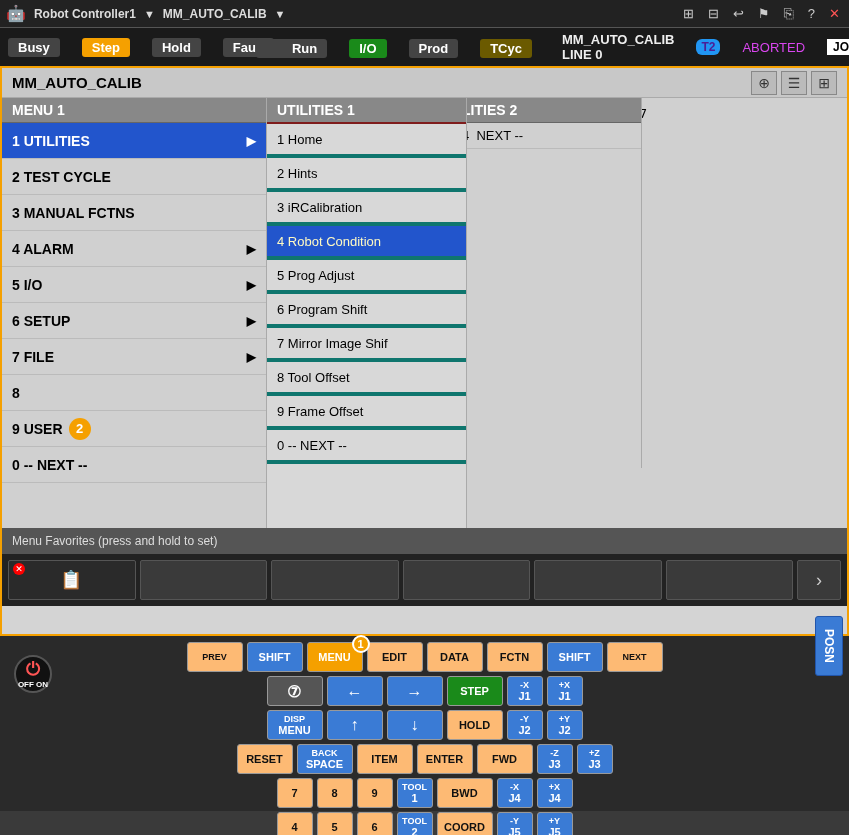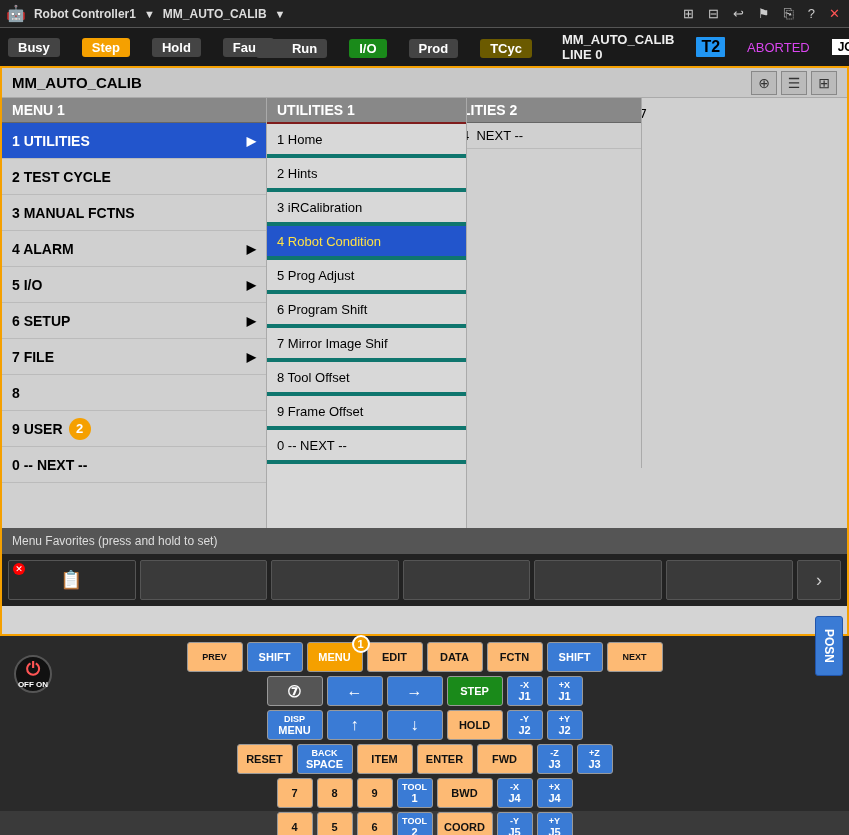--- a/index.html
+++ b/index.html
@@ -26,21 +26,21 @@
     }
     .pill-busy { background: #444; }
     .pill-step { background: #f5a000; }
     .pill-hold { background: #444; }
     .pill-fault { background: #444; }
     .pill-run { background: #444; }
     .pill-io { background: #1a8a1a; }
     .pill-prod { background: #444; }
     .pill-tcyc { background: #6b5a00; }
     .status-info { color: #eee; font-size: 13px; font-weight: bold; margin-left: 8px; }
-    .status-t2 { background: #2196F3; color: #000000; padding: 1px 5px; font-size: 16px; font-weight: bold; border-radius: 1px; }
+    .status-t2 { background: #2196F3; color: #4c1d95; padding: 1px 5px; font-size: 12px; font-weight: bold; border-radius: 6px; }
     .status-aborted { color: #d946ef; font-size: 13px; }
     .status-joint { background: #fff; color: #000; padding: 1px 6px; font-size: 12px; font-weight: bold; }
     .status-spacer { flex: 1; }
     .warn-icon {
       width: 36px; height: 32px; background: #333; border: 1px solid #555;
       display: flex; align-items: center; justify-content: center; cursor: pointer;
     }
     .warn-triangle { color: #f5a000; font-size: 18px; }
     .percent-box {
       background: #1a8a1a; color: #fff; font-size: 20px; font-weight: bold;
@@ -109,21 +109,21 @@
     }
     .submenu-header {
       background: #888; color: #fff; font-weight: bold; font-size: 14px;
       padding: 4px 10px; border-bottom: 2px solid #7f1d1d;
     }
     .submenu-item {
       padding: 5px 10px; font-size: 13px; color: #000;
       border-bottom: 4px solid #0f766e; cursor: pointer;
       min-height: 34px; display: flex; align-items: center;
     }
-    .submenu-item.highlighted { background: #2255cc; color: #fde047; }
+    .submenu-item.highlighted { background: #2255cc; color: #fef9c3; }
     .submenu2-header {
       background: #888; color: #fff; font-weight: bold; font-size: 14px;
       padding: 4px 10px; border-bottom: 1px solid #666;
     }
 
     
     .favorites-bar {
       background: #555; color: #ddd; font-size: 12px;
       padding: 4px 10px; height: 26px; display: flex; align-items: center;
     }

